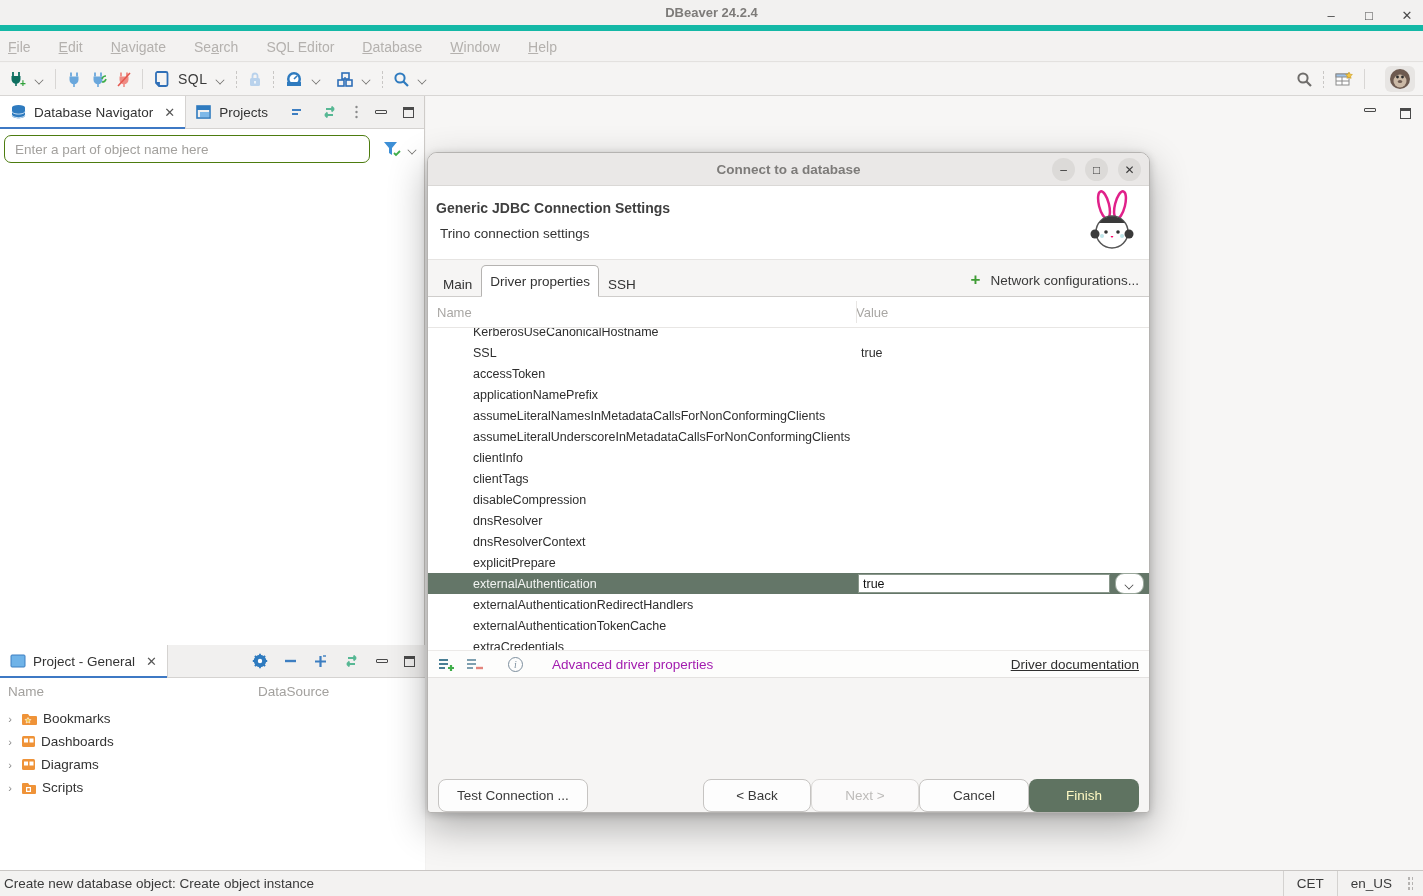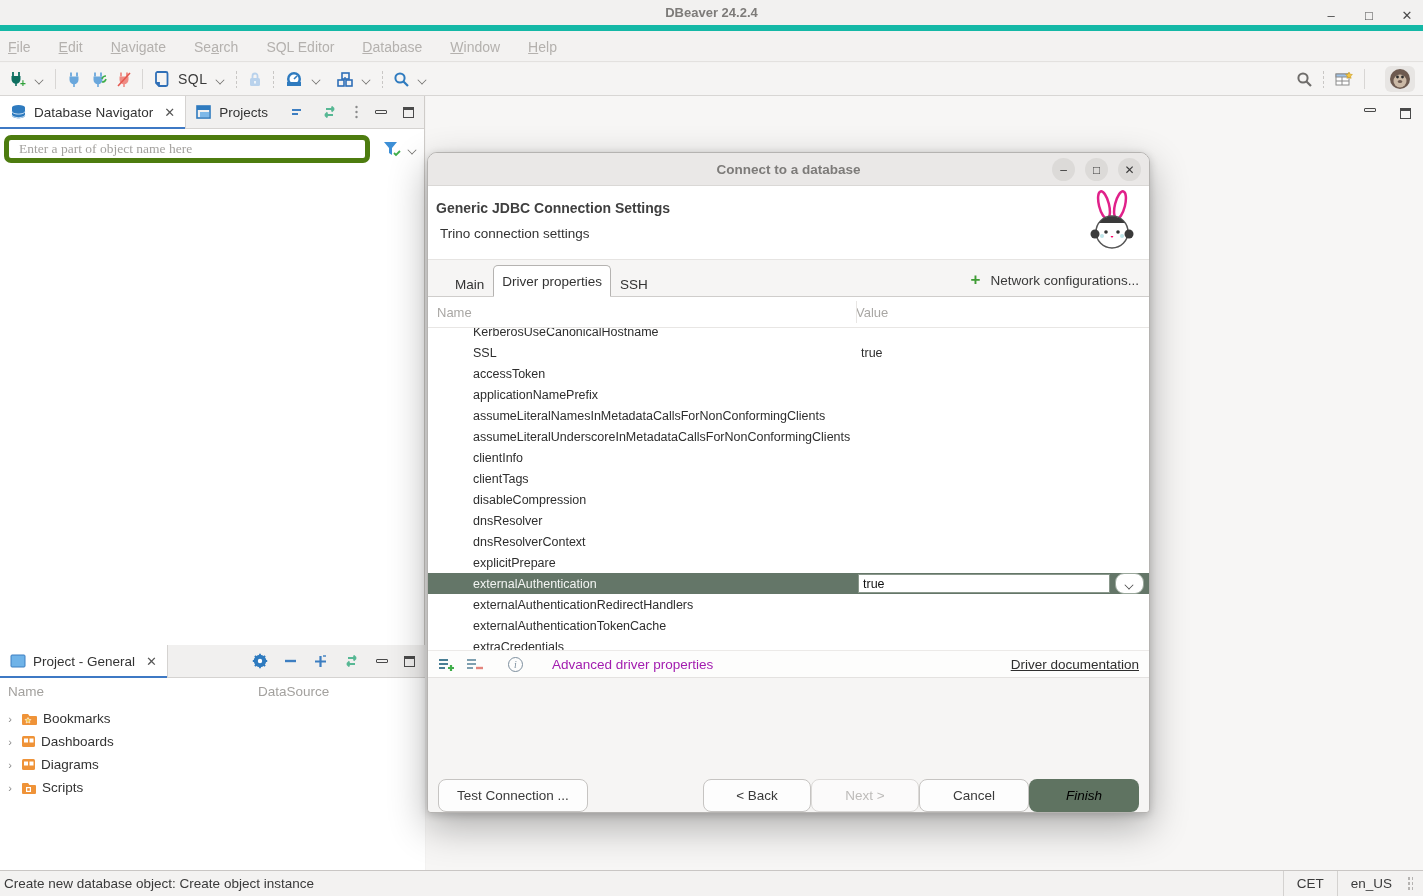--- a/index.html
+++ b/index.html
@@ -43,22 +43,22 @@
     display:flex; align-items:center; position:relative; }
   .ptab { height:33px; display:flex; align-items:center; gap:7px; padding:0 10px; font-size:13.5px; color:#333; position:relative; }
   .ptab.active { background:#fff; border-right:1px solid #d5d3d1; }
   .ptab.active:after { content:""; position:absolute; left:0; right:0; bottom:0; height:2px; background:#3e79c4; }
   .ptab .closex { color:#555; font-size:13px; margin-left:4px; }
   .ptab-icons { margin-left:auto; display:flex; align-items:center; gap:16px; padding-right:10px; }
   .wm-min { width:12px; height:4px; border:1px solid #4a4a4a; border-radius:1px; background:#f1f0ef; }
   .wm-max { width:11px; height:11px; border:1px solid #4a4a4a; border-top-width:3px; }
 
   .filter-row { display:flex; align-items:center; padding:6px 6px 4px 4px; background:#fff; }
-  .filter-input { width:428px; height:28px; border:5px solid #4d7c0f; border-radius:7px; padding:0 10px;
-    font-family:Liberation Serif, serif; font-size:13.5px; color:#333; outline:none; background:#fff; }
+  .filter-input { width:428px; height:28px; border:1px solid #4d7c0f; border-radius:7px; padding:0 10px;
+    font-family:Liberation Sans, sans-serif; font-size:13.5px; color:#333; outline:none; background:#fff; }
   .filter-input::placeholder { color:#a3a19e; }
   .filter-icons { display:flex; align-items:center; gap:6px; margin-left:12px; }
 
   .proj-panel { position:absolute; left:0; top:549px; width:425px; height:225px; background:#fff; }
   .cols-header { display:flex; height:27px; align-items:center; color:#a3a19e; font-size:13.5px; background:#fff; }
   .cols-header .c1 { padding-left:8px; width:258px; }
   .tree { padding-top:2px; }
   .tree-row { display:flex; align-items:center; height:23px; gap:5px; padding-left:4px; font-size:13.5px; color:#333; }
   .tw { color:#8a8a8a; font-size:11px; width:12px; text-align:center; }
 
@@ -79,21 +79,21 @@
     display:flex; align-items:center; justify-content:center; position:relative; }
   .dlg-title { color:#7d7b79; font-weight:bold; font-size:13.5px; }
   .dlg-controls { position:absolute; right:8px; top:5px; display:flex; gap:10px; }
   .dlg-cbtn { width:23px; height:23px; border-radius:50%; background:#dcdad8; color:#3a3a3a;
     display:flex; align-items:center; justify-content:center; font-size:12px; }
   .dlg-header { height:74px; background:#fff; border-bottom:1px solid #e6e4e2; position:relative; padding:14px 0 0 8px; }
   .dlg-h1 { font-weight:bold; font-size:14px; color:#404040; }
   .dlg-h2 { font-size:13.5px; color:#333; margin:10px 0 0 4px; }
   .bunny { position:absolute; right:14px; top:4px; }
 
-  .dlg-tabs { height:37px; background:#f6f5f4; position:relative; border-bottom:1px solid #cfcdcb; display:flex; align-items:flex-end; padding-left:18px; }
+  .dlg-tabs { height:37px; background:#f6f5f4; position:relative; border-bottom:1px solid #cfcdcb; display:flex; align-items:flex-end; padding-left:6px; }
   .dtab { height:26px; display:flex; align-items:center; padding:0 8px; font-size:13.5px; color:#333;
     border:1px solid transparent; margin-bottom:-1px; border-bottom:1px solid #cfcdcb; }
   .dtab.active { background:#fff; border:1px solid #b5b3b1; border-bottom:1px solid #fff; border-radius:5px 5px 0 0; height:32px; }
   .netcfg { margin-left:auto; display:flex; align-items:center; gap:10px; padding-right:10px; margin-bottom:6px; }
   .netcfg .plus { color:#3f9c35; font-size:17px; font-weight:bold; }
   .netcfg .lbl { color:#3a3a3a; font-size:13.5px; }
 
   .grid-wrap { background:#fff; }
   .grid-header { height:31px; display:flex; align-items:center; color:#a9a7a4; font-size:13px;
     border-bottom:1px solid #e8e6e4; position:relative; background:#fff; }
@@ -118,21 +118,21 @@
   .info-ic { width:15px; height:15px; border-radius:50%; border:1.4px solid #7d8f9e; color:#7d8f9e;
     font-size:10px; display:flex; align-items:center; justify-content:center; font-style:italic; font-family:"Liberation Serif",serif; margin-left:14px; }
   .doc-link { margin-left:auto; color:#2f2f2f; text-decoration:underline; font-size:13.5px; }
 
   .dlg-buttons { position:absolute; left:0; bottom:0; width:100%; height:48px; display:flex; align-items:flex-end;
     padding:0 10px; background:#f6f5f4; border-radius:0 0 4px 4px; }
   .btn { height:33px; border:1px solid #c6c4c2; border-radius:8px; background:#fdfdfd; color:#3a3a3a;
     font-size:13.5px; font-family:inherit; padding:0 18px; display:flex; align-items:center; justify-content:center; }
   .btn-group { margin-left:auto; display:flex; }
   .btn.disabled { color:#bdbbb9; border-color:#dcdad8; background:#fbfafa; }
-  .btn.primary { color:#000000; border:none;font-style:italic; }
+  .btn.primary { color:#fef9c3; border:none; }
 
   
   svg { display:block; }
 </style>
 </head>
 <body>
 
 <div class="titlebar">
   <span class="wtitle">DBeaver 24.2.4</span>
   <div class="win-controls">

